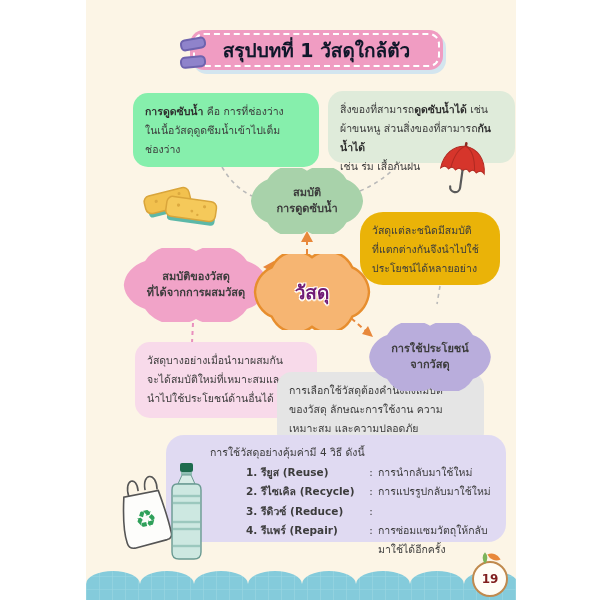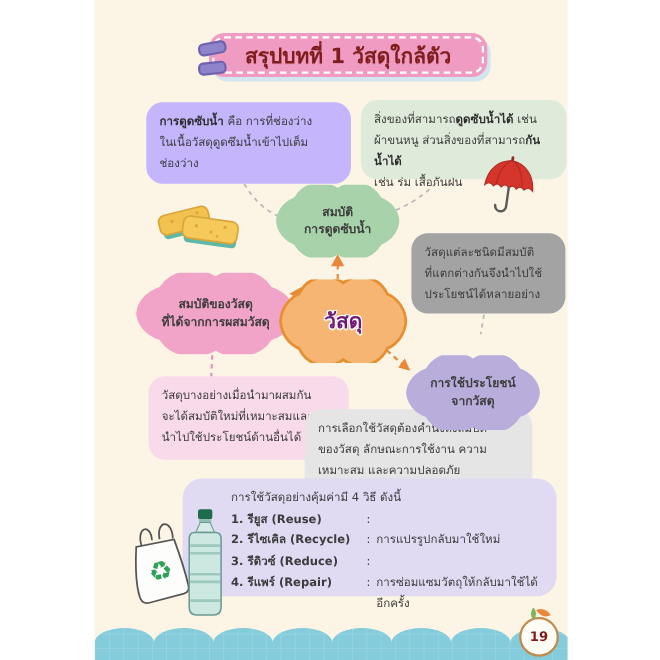--- a/index.html
+++ b/index.html
@@ -6,50 +6,50 @@
   .canvas{position:relative;width:600px;height:600px;background:#ffffff;overflow:hidden;
           font-family:"DejaVu Sans","Liberation Sans",sans-serif;color:#3c3c3c;}
   .paper{position:absolute;left:86px;top:0;width:430px;height:600px;background:#FCF5E6;}
   
   .connectors{position:absolute;left:0;top:0;width:600px;height:600px;z-index:1;}
   
   .banner{position:absolute;left:190px;top:30px;width:253px;height:40px;background:#F09CC2;
           border-radius:14px;box-shadow:3px 4px 0 #D3E5EF;z-index:3;}
   .banner::before{content:"";position:absolute;inset:3px;border:2px dashed #ffffff;border-radius:11px;}
   .banner .t{position:absolute;inset:0;display:flex;align-items:center;justify-content:center;
-             color:#7f1d1d;font-weight:bold;font-size:19px;text-shadow:0 1px 0 rgba(0,0,0,.08);}
+             color:#0f172a;font-weight:bold;font-size:19px;text-shadow:0 1px 0 rgba(0,0,0,.08);}
   .clip{position:absolute;width:22px;height:8px;background:#8F83CB;border:2px solid #6E63AE;
         border-radius:5px;left:180px;z-index:4;}
   .clip.c1{top:38px;transform:rotate(-10deg);}
   .clip.c2{top:56px;transform:rotate(-6deg);}
   
   .bubble{position:absolute;border-radius:15px;padding:9px 12px;font-size:10.5px;line-height:1.8;
           white-space:pre-line;z-index:2;}
   .bubble b{font-weight:bold;color:#2e2e2e;}
-  .bx-absorb{left:133px;top:93px;width:162px;height:56px;background:#c4b5fd;}
+  .bx-absorb{left:133px;top:93px;width:162px;height:56px;background:#86efac;}
   .bx-things{left:328px;top:91px;width:163px;height:54px;background:#DFEBDA;}
-  .bx-variety{left:374px;top:212px;width:116px;height:55px;background:#a3a3a3;}
+  .bx-variety{left:360px;top:212px;width:116px;height:55px;background:#eab308;border-radius:23px;}
   .bx-mix{left:100px;top:342px;width:158px;height:58px;background:#F8DAEA;margin-left:35px;}
   .bx-select{left:277px;top:372px;width:183px;height:58px;background:#e5e5e5;}
   
   .cloud{position:absolute;z-index:2;}
   .cloud svg{position:absolute;left:0;top:0;width:100%;height:100%;}
   .cloud .ct{position:absolute;inset:0;display:flex;align-items:center;justify-content:center;
              text-align:center;font-weight:bold;font-size:11px;line-height:1.5;white-space:pre-line;}
   .cl-absorb{left:248px;top:168px;width:118px;height:66px;}
   .cl-mix{left:120px;top:248px;width:152px;height:74px;}
   .cl-material{left:252px;top:254px;width:120px;height:76px;}
   .cl-material .ct{font-size:19px;color:#701a75;
      text-shadow:-1px -1px 0 #fff,1px -1px 0 #fff,-1px 1px 0 #fff,1px 1px 0 #fff,0 2px 0 rgba(255,255,255,.7);}
   .cl-use{left:366px;top:303px;width:128px;height:68px;margin-top:20px;}
   
   .usage{position:absolute;left:166px;top:435px;width:340px;height:107px;background:#E0DAF2;
          border-radius:18px;z-index:2;padding:9px 10px 6px 44px;box-sizing:border-box;font-size:10.5px;}
   .usage .hd{line-height:1.6;margin-bottom:2px;}
-  .usage .row{display:flex;line-height:1.85;}
+  .usage .row{display:flex;line-height:1.85;margin-left:36px;}
   .usage .term{width:118px;font-weight:bold;}
   .usage .col{width:14px;text-align:center;}
   .usage .def{flex:1;}
   
   .illus{position:absolute;z-index:3;}
   .sponge{left:141px;top:181px;width:82px;height:56px;}
   .umbrella{left:437px;top:141px;width:52px;height:58px;}
   .bag{left:114px;top:468px;width:68px;height:86px;transform:rotate(-8deg);}
   .bottle{left:168px;top:462px;width:38px;height:100px;}
   
@@ -142,20 +142,21 @@
     </svg>
     <div class="ct">การใช้ประโยชน์
 จากวัสดุ</div>
   </div>
 
   <div class="usage">
     <div class="hd">การใช้วัสดุอย่างคุ้มค่ามี 4 วิธี ดังนี้</div>
     <div class="row">
       <span class="term">1. รียูส (Reuse)</span>
         <span class="col">:</span>
+        <span class="def">การนำกลับมาใช้ใหม่</span>
     </div>
     <div class="row">
       <span class="term">2. รีไซเคิล (Recycle)</span>
         <span class="col">:</span>
         <span class="def">การแปรรูปกลับมาใช้ใหม่</span>
     </div>
     <div class="row">
       <span class="term">3. รีดิวซ์ (Reduce)</span>
         <span class="col">:</span>
     </div>

